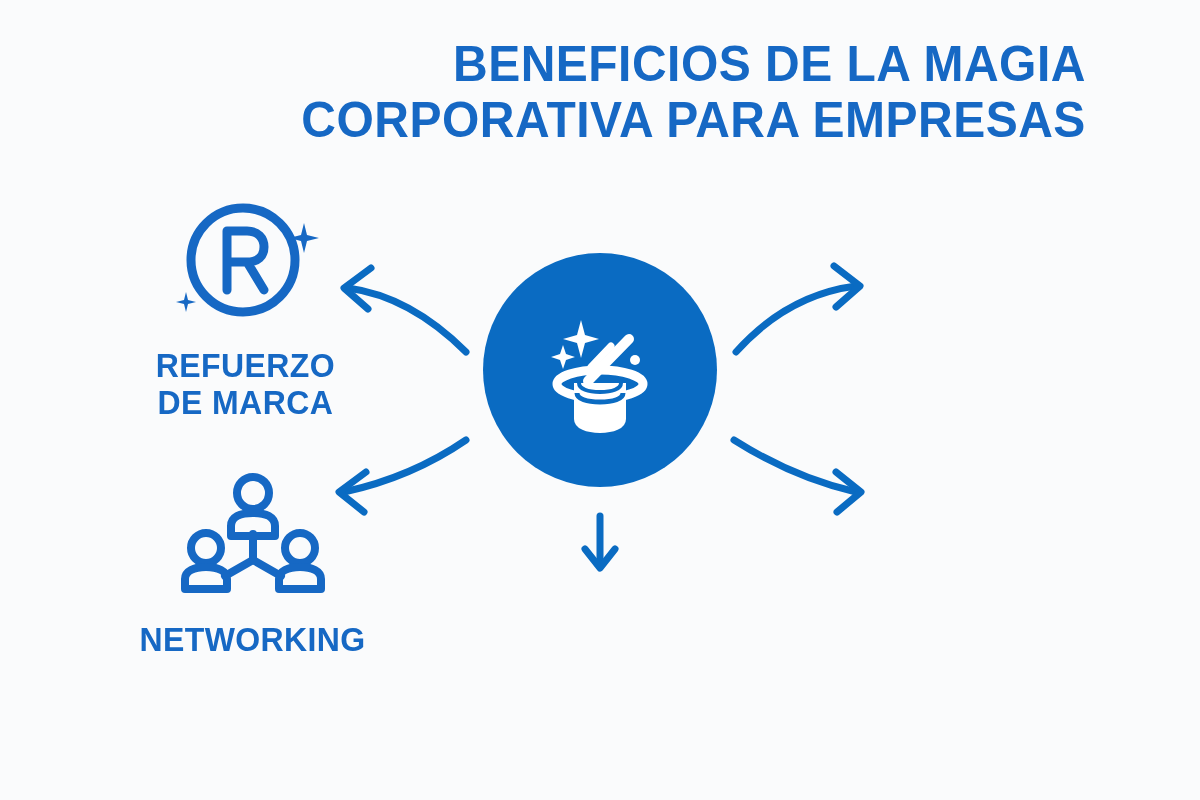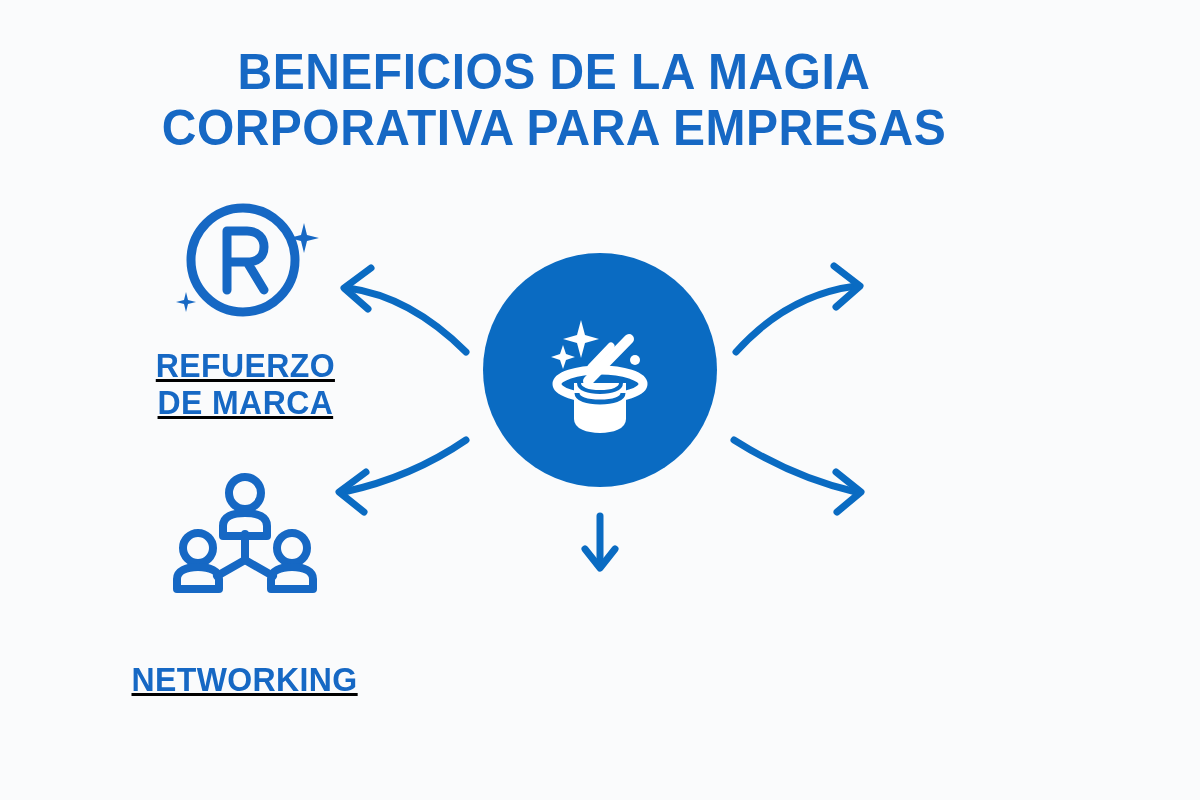--- a/index.html
+++ b/index.html
@@ -14,24 +14,24 @@
     height: 800px;
     background: #fafbfc;
     overflow: hidden;
     font-family: "Liberation Sans", "DejaVu Sans", sans-serif;
     -webkit-font-smoothing: antialiased;
   }
 
   
   #title-block {
     position: absolute;
-    top: 44px;
+    top: 36px;
     left: 0;
     width: 1108px;
-    text-align: center;
+    text-align: right;
     line-height: 1.12;
   }
   #title-block .title-line {
     display: block;
     font-family: "Liberation Sans Narrow", "Liberation Sans", "DejaVu Sans", sans-serif;
     font-weight: bold;
     font-size: 50px;
     letter-spacing: 0.5px;
     color: #1668c4;
     transform: scaleX(0.96);
@@ -62,42 +62,41 @@
     height: 800px;
     pointer-events: none;
   }
 
   
   .node {
     position: absolute;
     display: flex;
     flex-direction: column;
     align-items: center;
-    text-decoration: underline;
   }
   .node .node-icon {
     display: block;
     line-height: 0;
   }
   .node .node-label {
     margin-top: 10px;
     font-family: "Liberation Sans Narrow", "Liberation Sans", "DejaVu Sans", sans-serif;
     font-weight: bold;
     font-size: 33px;
     letter-spacing: 0.4px;
     color: #1668c4;
     text-align: center;
     line-height: 1.12;
     white-space: pre-line;
     transform: scaleX(0.97);
   }
 
   #node-refuerzo   { left: 120px;  top: 198px;  width: 250px; }
   #node-engagement { left: 832px;  top: 196px;  width: 250px; }
-  #node-networking { left: 120px;  top: 472px;  width: 250px; gap: 40px; }
+  #node-networking { left: 128px;  top: 472px;  width: 250px; }
   #node-viralidad  { left: 840px;  top: 470px;  width: 245px; }
   #node-roi        { left: 478px;  top: 572px;  width: 245px; }
 </style>
 </head>
 <body>
 
 <div id="canvas">
 
   <div id="title-block">
     <span class="title-line">BENEFICIOS DE LA MAGIA</span>

